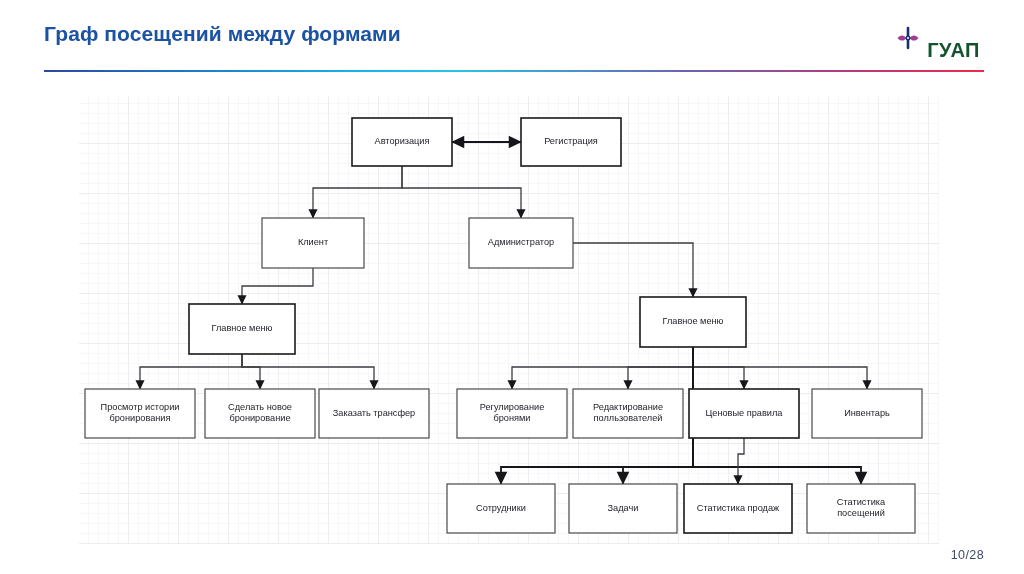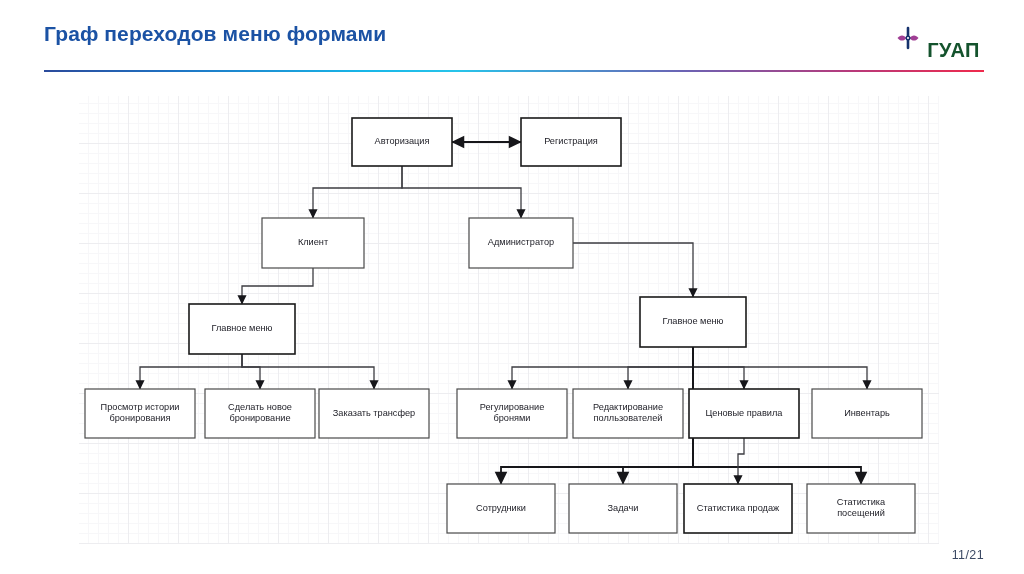--- a/index.html
+++ b/index.html
@@ -123,21 +123,21 @@
     color: #3c4a64;
     letter-spacing: .4px;
   }
 </style>
 </head>
 <body>
 
 <div class="slide">
 
   <div class="header">
-    <div class="slide-title">Граф переходов меню формами</div>
+    <div class="slide-title">Граф посещений между формами</div>
 
     <div class="logo">
       <svg class="logo-mark" width="24" height="24" viewBox="0 0 24 24">
 
         <path d="M1.5 12 C4 8.6, 8 8.6, 10.4 12 C8 15.4, 4 15.4, 1.5 12 Z" fill="#a03e94"></path>
         <path d="M22.5 12 C20 8.6, 16 8.6, 13.6 12 C16 15.4, 20 15.4, 22.5 12 Z" fill="#a03e94"></path>
 
         <rect x="10.7" y="0.8" width="2.6" height="22.4" rx="1.1" fill="#15316c"></rect>
 
         <circle cx="12" cy="12" r="2.5" fill="#15316c"></circle>
@@ -243,14 +243,14 @@
             <text x="659" y="412.5" class="nodelabel"><tspan x="659" y="412.5">Статистика продаж</tspan></text>
           </g>
           <g>
             <rect x="728" y="388" width="108" height="49" class="nodebox"></rect>
             <text x="782" y="407" class="nodelabel"><tspan x="782" y="407">Статистика</tspan><tspan x="782" y="418">посещений</tspan></text>
           </g>
         </g>
     </svg>
   </div>
 
-  <div class="page-num">11/21</div>
+  <div class="page-num">10/28</div>
 </div>
 
 </body></html>

